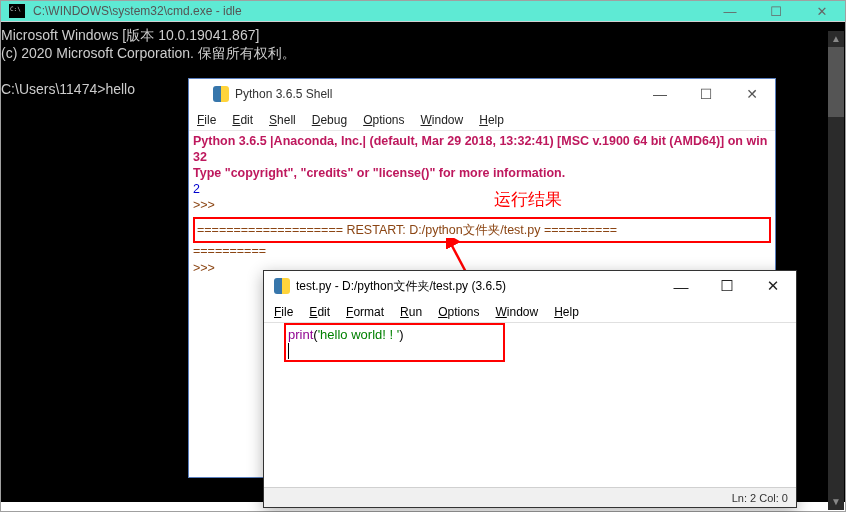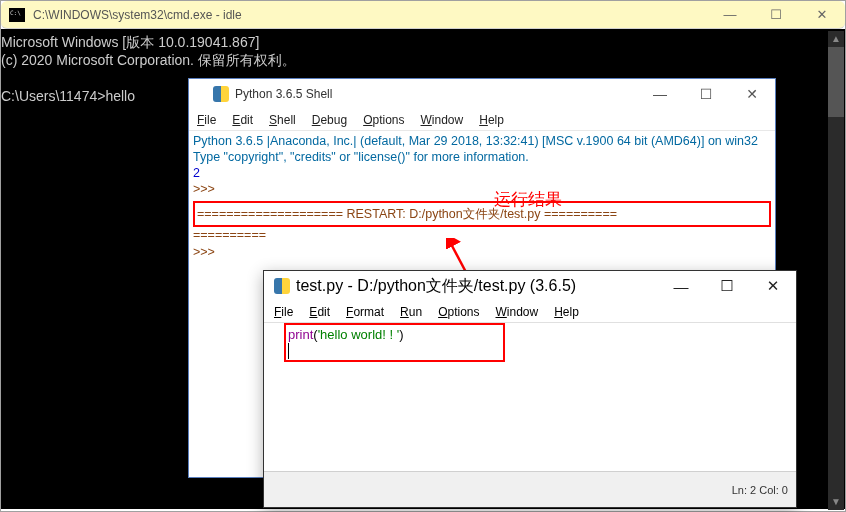--- a/index.html
+++ b/index.html
@@ -1,21 +1,21 @@
 <!DOCTYPE html>
 <html><head>
 <meta charset="utf-8">
 <style>
   * { margin: 0; padding: 0; box-sizing: border-box; font-family: "Segoe UI", Tahoma, sans-serif; }
   html, body { width: 846px; height: 512px; overflow: hidden; background: #fff; }
   .mono { font-family: "Consolas", "Courier New", monospace; }
   
   
   .cmd-window { position: absolute; left: 0; top: 0; width: 846px; height: 512px; background: #fff; border: 1px solid #a0a0a0; }
-  .cmd-titlebar { height: 28px; background: #fef9c3; display: flex; align-items: center; padding: 0 0 0 8px; border-bottom: 1px solid #d0d0d0; border-radius: 6px; }
+  .cmd-titlebar { height: 21px; background: #5eead4; display: flex; align-items: center; padding: 0 0 0 8px; border-bottom: 1px solid #d0d0d0; }
   .cmd-titlebar .icon { width: 16px; height: 14px; background: #000; margin-right: 8px; position:relative; }
   .cmd-titlebar .icon::after{content:"C:\\"; color:#ccc; font-size:6px; position:absolute; left:1px; top:1px; font-family:monospace;}
   .cmd-titlebar .title { flex: 1; font-size: 12px; color: #555; }
   .win-controls { display: flex; height: 100%; }
   .win-btn { width: 46px; display: flex; align-items: center; justify-content: center; font-size: 13px; color: #666; }
   .cmd-body { background: #000; color: #ccc; height: 480px; padding: 4px 0 0 0; font-size: 14px; line-height: 18px; }
   .cmd-body .line { white-space: pre; }
   .cmd-scroll { position:absolute; right:1px; top:30px; bottom:1px; width:16px; background:#2b2b2b; }
   .cmd-scroll .up, .cmd-scroll .down { height:16px; text-align:center; color:#888; font-size:10px; line-height:16px;}
   .cmd-scroll .thumb { position:absolute; top:16px; left:0; right:0; height:70px; background:#555;}
@@ -26,44 +26,44 @@
   .py-icon { width: 16px; height: 16px; margin-right: 6px; position: relative; }
   .py-icon::before { content:""; position:absolute; left:0; top:0; width:8px; height:16px; background:#3776ab; border-radius:3px 0 0 3px;}
   .py-icon::after { content:""; position:absolute; right:0; top:0; width:8px; height:16px; background:#ffd43b; border-radius:0 3px 3px 0;}
   .shell-titlebar .title { flex: 1; font-size: 12px; color: #333; }
   .shell-win-controls { display:flex; height:100%;}
   .shell-win-btn { width: 46px; display:flex; align-items:center; justify-content:center; color:#555; font-size:14px;}
   .shell-menubar { height: 22px; display:flex; align-items:center; padding: 0 8px; font-size: 12px; gap: 16px; color:#222; border-bottom:1px solid #e8e8e8;}
   .shell-menubar span { text-decoration: underline; text-decoration-color: rgba(0,0,0,0); }
   .shell-menubar span::first-letter { text-decoration: underline; }
   .shell-body { padding: 2px 4px; font-size: 12.5px; line-height: 16px; }
-  .shell-body .t-black { color:#0369a1; }
+  .shell-body .t-black { color:#be185d;font-weight:bold; }
   .shell-body .t-brown { color:#8b4513; }
   .shell-body .t-blue { color:#0000cd; }
   .shell-body pre { white-space: pre-wrap; word-break: break-all; }
   .red-box1 { border: 2px solid #ff0000; margin-top:4px; padding:3px 2px;}
   
   
   .annotation { position: absolute; left: 494px; top: 188px; color: #ff0000; font-size: 17px; font-family: "Microsoft YaHei","SimSun",sans-serif; }
   .arrow { position: absolute; left: 446px; top: 238px; }
   .arrow svg { display:block; }
   
   
   .editor-window { position: absolute; left: 263px; top: 270px; width: 534px; height: 238px; background: #fff; border: 1px solid #333; box-shadow: 0 4px 15px rgba(0,0,0,.3);}
   .editor-titlebar { height: 30px; background:#fff; display:flex; align-items:center; padding:0 0 0 10px;}
-  .editor-titlebar .title { flex:1; font-size:16px; color:#000;}
+  .editor-titlebar .title { flex:1; font-size:12px; color:#000;}
   .editor-win-controls { display:flex; height:100%;}
   .editor-win-btn { width:46px; display:flex; align-items:center; justify-content:center; font-size:15px; color:#222;}
   .editor-menubar { height:22px; display:flex; align-items:center; gap:16px; padding:0 10px; font-size:12px; color:#000; border-bottom:1px solid #e0e0e0;}
   .editor-menubar span::first-letter { text-decoration: underline;}
   .editor-body { padding: 0 20px; font-size:13px; line-height:17px;}
   .red-box2 { border:2px solid #ff0000; padding:1px 2px; display:inline-block; min-width:221px; min-height:34px;}
   .kw-purple { color: #900090; }
   .str-green { color: #008000; }
-  .editor-status { position:absolute; bottom:0; left:0; right:0; height:36px; background:#f0f0f0; border-top:1px solid #d0d0d0; display:flex; justify-content:flex-end; align-items:center; padding:0 8px; font-size:11px; color:#333;}
+  .editor-status { position:absolute; bottom:0; left:0; right:0; height:20px; background:#f0f0f0; border-top:1px solid #d0d0d0; display:flex; justify-content:flex-end; align-items:center; padding:0 8px; font-size:11px; color:#333;}
   .underline-first::first-letter{ text-decoration:underline; }
 </style>
 </head>
 <body>
 
 <div class="cmd-window">
   <div class="cmd-titlebar">
     <div class="icon"></div>
     <div class="title">C:\WINDOWS\system32\cmd.exe - idle</div>
     <div class="win-controls">

